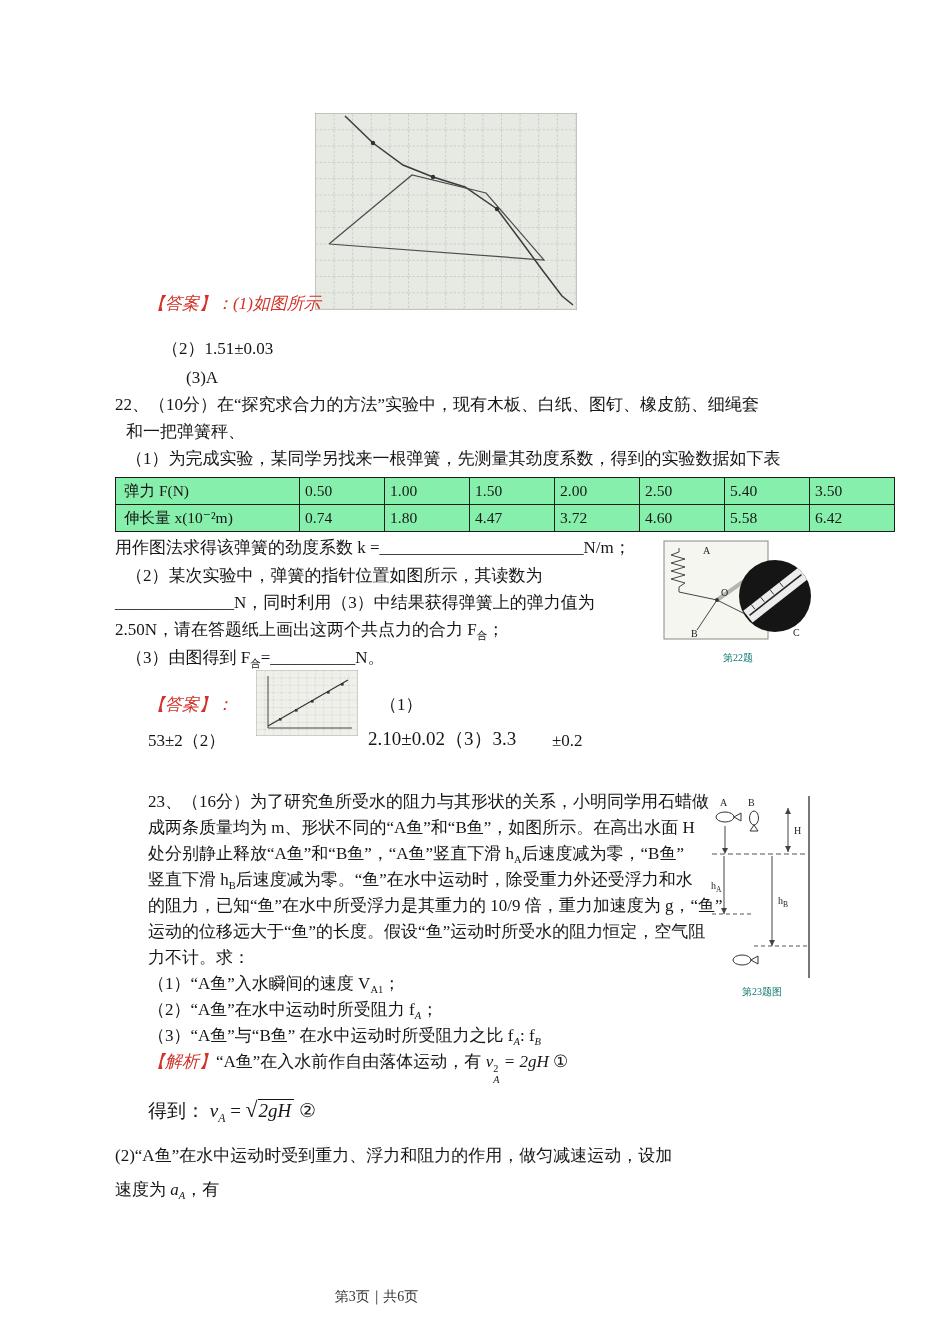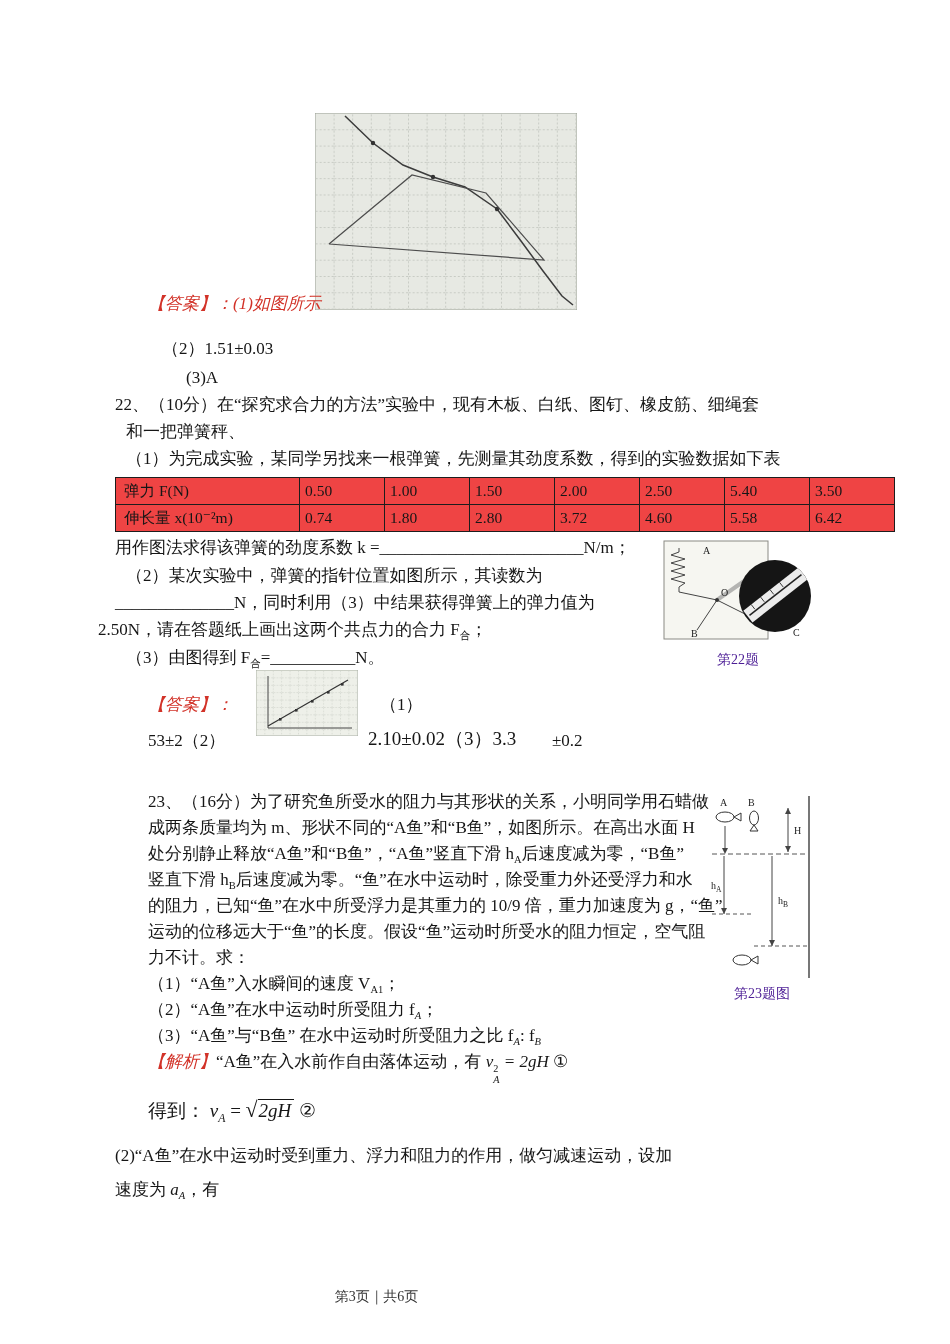--- a/index.html
+++ b/index.html
@@ -8,22 +8,22 @@
     font-family:"Liberation Serif","DejaVu Serif",serif;
   }
   .abs{position:absolute;}
   .t{font-size:17px;white-space:nowrap;line-height:1.3;}
   .red{color:#d23228;font-style:italic;}
   .it{font-style:italic;}
   sub{font-size:0.62em;}
   .supsub{display:inline-flex;flex-direction:column;align-items:flex-start;font-size:0.6em;line-height:1.05;vertical-align:-0.5em;}
   .sqrt .radsign{font-size:1.15em;}
   .sqrt .under{border-top:1.4px solid #161616;padding:0 3px 0 1px;}
-  .cap{text-align:center;font-size:14px;margin-top:3px;color:#4c1d95;}
-  table.data{border-collapse:collapse;background:#ef4444;}
+  .cap{text-align:center;font-size:10px;margin-top:3px;color:#0f766e;}
+  table.data{border-collapse:collapse;background:#86efac;}
   table.data td{border:1.6px solid #1d1d1d;text-align:left;font-size:15.5px;padding:2px 5px;height:22px;}
   table.data td.hd{text-align:left;padding-left:8px;width:170px;}
   table.data td.val{width:74px;}
   .svgt{font-size:10px;fill:#222;font-family:"Liberation Serif","DejaVu Serif",serif;}
   .footer{color:#333;}
   .big{font-size:19px;}
 </style>
 </head>
 <body>
 
@@ -64,21 +64,21 @@
         <td class="val">1.50</td>
         <td class="val">2.00</td>
         <td class="val">2.50</td>
         <td class="val">5.40</td>
         <td class="val">3.50</td>
       </tr>
       <tr>
         <td class="hd">伸长量 x(10⁻²m)</td>
         <td class="val">0.74</td>
         <td class="val">1.80</td>
-        <td class="val">2.80</td>
+        <td class="val">4.47</td>
         <td class="val">3.72</td>
         <td class="val">4.60</td>
         <td class="val">5.58</td>
         <td class="val">6.42</td>
       </tr>
     </tbody>
       </table>
   </div>
 
   <div class="abs t" style="left:115px;top:537px">用作图法求得该弹簧的劲度系数 k =________________________N/m；</div>
@@ -111,21 +111,21 @@
           <line x1="124" y1="48" x2="124" y2="54" stroke="#222" stroke-width="0.8"></line>
         </g>
       </g>
       <text x="130" y="96" class="svgt">C</text>
     </svg>
     <div class="cap">第22题</div>
   </div>
 
   <div class="abs t" style="left:126px;top:565px">（2）某次实验中，弹簧的指针位置如图所示，其读数为</div>
   <div class="abs t" style="left:115px;top:592px">______________N，同时利用（3）中结果获得弹簧上的弹力值为</div>
-  <div class="abs t" style="left:98px;top:619px"><span>2.50N，请在答题纸上画出这两个共点力的合力 F</span><sub>合</sub><span>；</span></div>
+  <div class="abs t" style="left:115px;top:619px"><span>2.50N，请在答题纸上画出这两个共点力的合力 F</span><sub>合</sub><span>；</span></div>
   <div class="abs t" style="left:126px;top:647px"><span>（3）由图得到 F</span><sub>合</sub><span>=__________N。</span></div>
 
   <div class="abs t red" style="left:148px;top:694px">【答案】：</div>
 
   <div class="abs" style="left:256px;top:670px">
     <svg width="102" height="66">
       <defs>
         <pattern id="grid2" width="8.4" height="7.4" patternUnits="userSpaceOnUse">
           <path d="M8.4 0H0V7.4" fill="none" stroke="#9aa096" stroke-width="0.5" stroke-dasharray="1.5,1.5"></path>
         </pattern>

